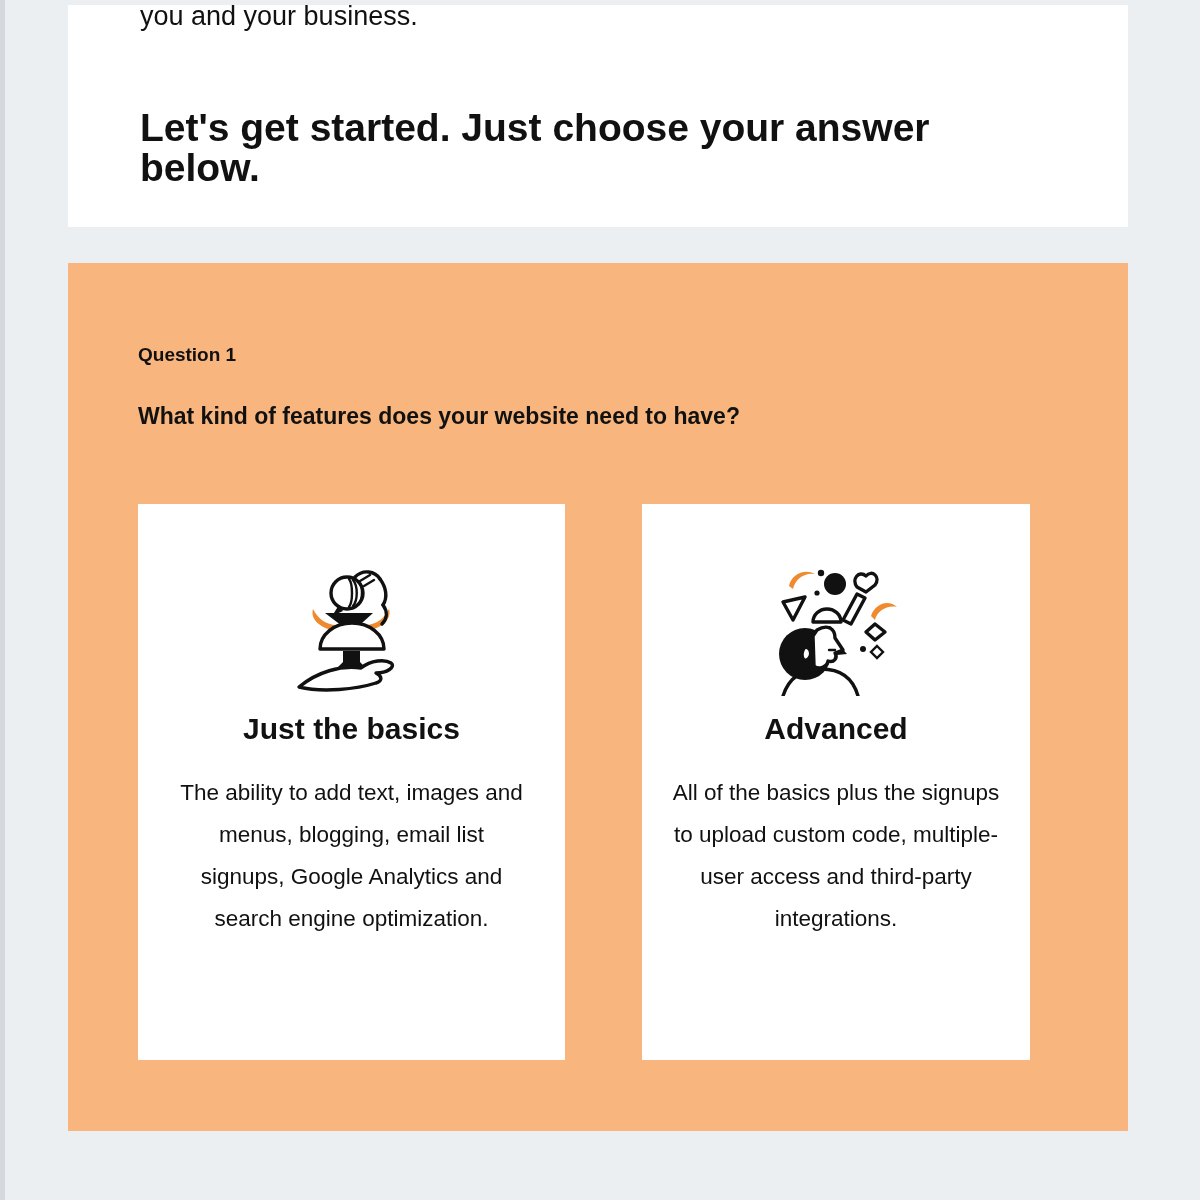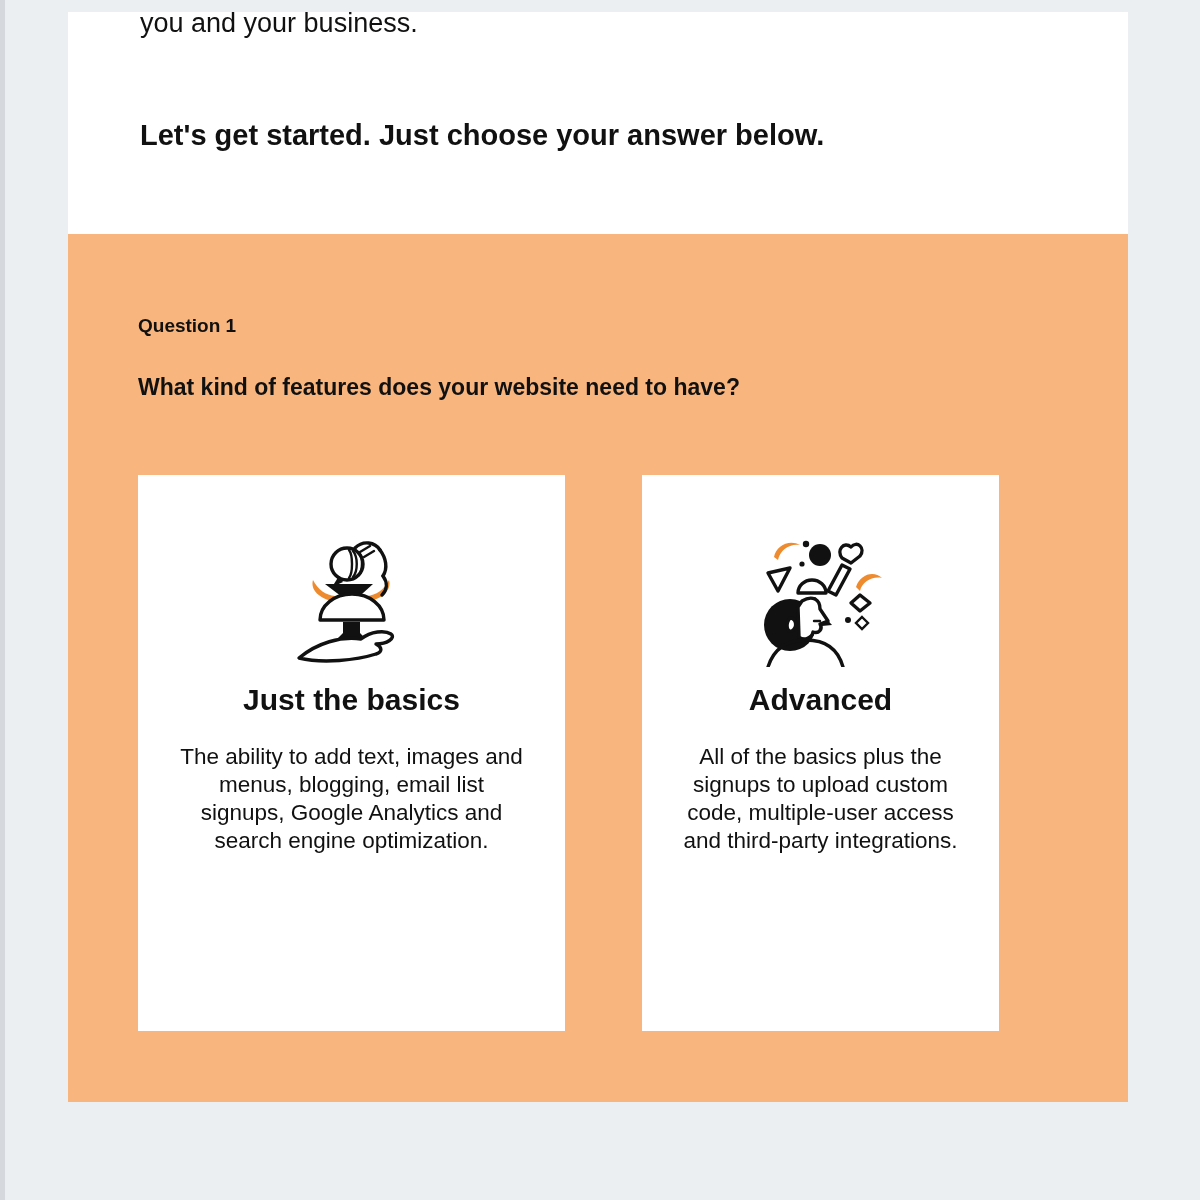--- a/index.html
+++ b/index.html
@@ -12,64 +12,65 @@
   }
   *{box-sizing:border-box;}
   html,body{margin:0;padding:0;}
   body{
     width:1200px;height:1200px;overflow:hidden;
     background:var(--page-bg);
     font-family:"Liberation Sans", sans-serif;
     color:var(--text);
   }
   .edge-strip{position:absolute;left:0;top:0;width:5px;height:1200px;background:var(--edge);}
-  .email{position:absolute;left:68px;top:12px;width:1060px;}
+  .email{position:absolute;left:68px;top:5px;width:1060px;}
   .top-section{
     background:var(--card-bg);
     height:222px;
     padding:0 70px 0 72px;
     overflow:hidden;
   }
   .intro-line{
     margin:-5px 0 0 0;
     font-size:27px;line-height:32px;font-weight:normal;
   }
   .cta-heading{
     margin:76px 0 0 0;
-    font-size:29px;line-height:40px;font-weight:bold;
+    font-size:39px;line-height:40px;font-weight:bold;
   }
   .orange-section{
     background:var(--section-orange);
     padding:81px 70px 71px 70px;
+    margin-top:36px;
   }
   .q-label{
     font-size:19px;line-height:22px;font-weight:bold;
   }
   .q-title{
     margin:23px 0 0 0;
     font-size:23px;line-height:55px;font-weight:bold;
     max-width:910px;
   }
   .cards{display:flex;gap:77px;margin-top:60px;}
   .card{
     display:block;background:var(--card-bg);
     height:556px;padding:62px 30px 0 30px;
     text-align:center;text-decoration:none;color:var(--text);
     cursor:pointer;
   }
   .card-basics{width:427px;}
-  .card-advanced{width:357px;}
+  .card-advanced{width:388px;}
   .card .illus{display:block;margin:0 auto;}
   .card-title{
     margin:14px 0 0 0;
     font-size:30px;line-height:38px;font-weight:bold;
   }
   .card-desc{
     margin:24px auto 0 auto;
-    font-size:22.5px;line-height:28px;font-weight:normal;
+    font-size:22.5px;line-height:42px;font-weight:normal;
     max-width:347px;
     text-align:center;
   }
   .accent-fill{fill:var(--illustration-accent);}
   .ln{fill:none;stroke:#111;stroke-width:3.4;stroke-linecap:round;stroke-linejoin:round;}
   .ln-thin{fill:none;stroke:#111;stroke-width:2.4;stroke-linecap:round;}
   .shape-white{fill:#fff;stroke:#111;stroke-width:3.4;stroke-linejoin:round;}
   .shape-black{fill:#111;stroke:none;}
 </style>
 </head>

